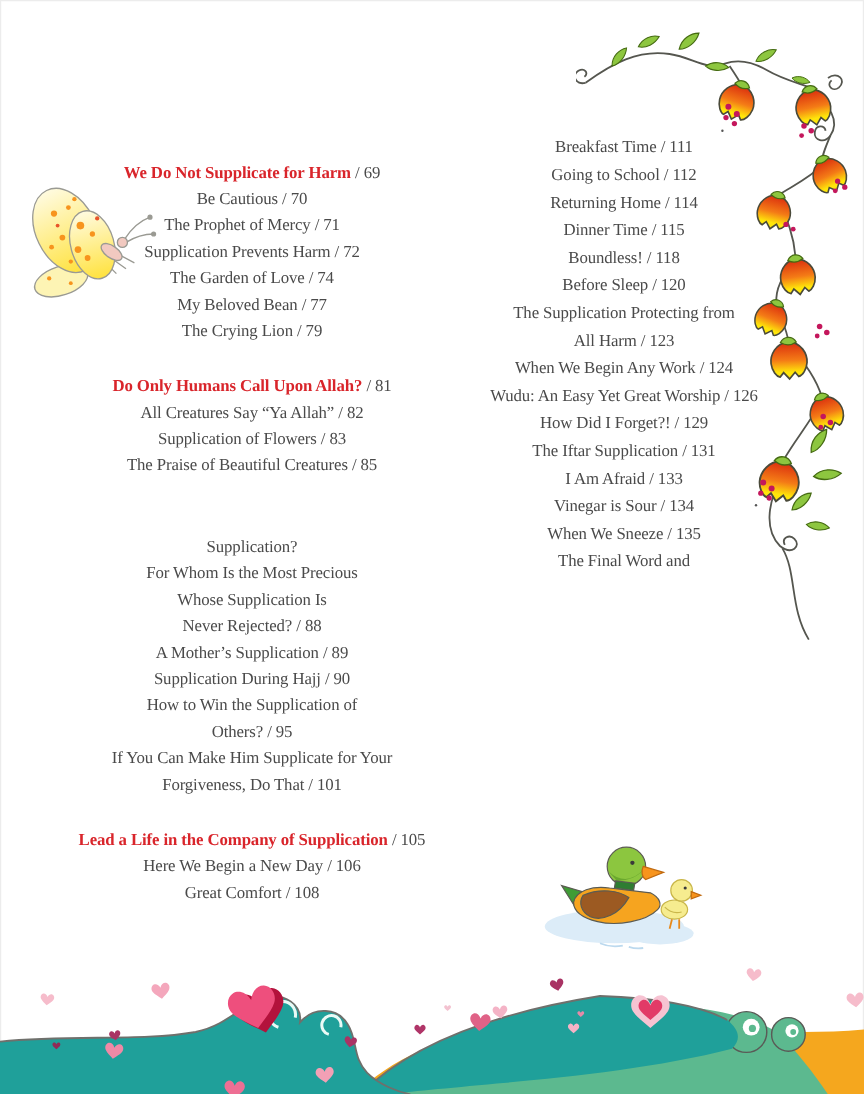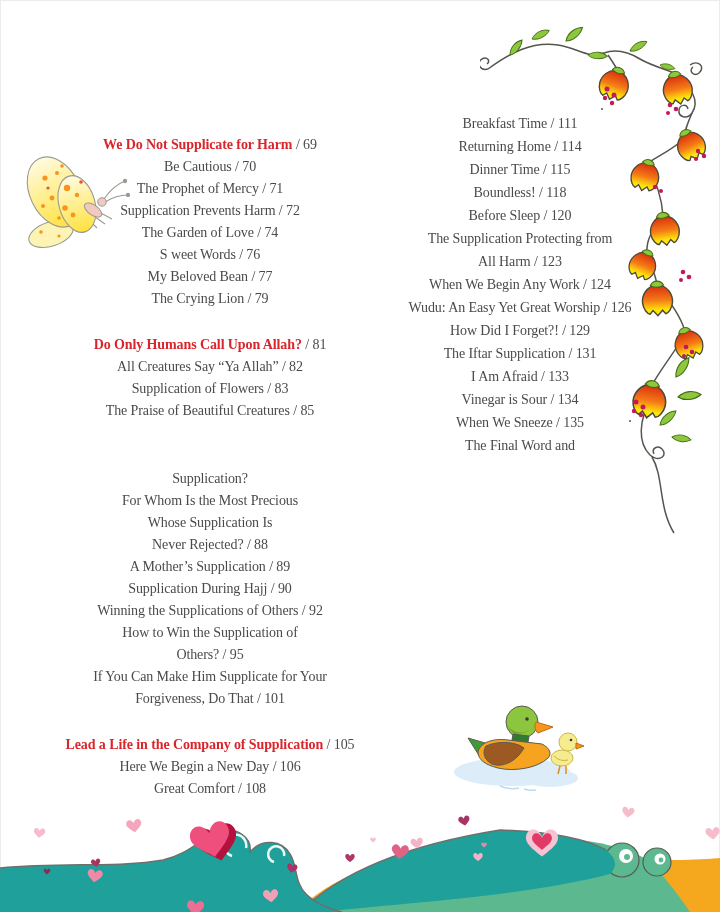--- a/index.html
+++ b/index.html
@@ -26,21 +26,20 @@
 <div class="page">
 
   <div class="col col-left">
     <div class="toc-section">
       <div class="heading"><span class="ttl">We Do Not Supplicate for Harm</span><span class="pg">/ 69</span></div>
       <div>
           <div class="entry">Be Cautious / 70</div>
           <div class="entry">The Prophet of Mercy / 71</div>
           <div class="entry">Supplication Prevents Harm / 72</div>
           <div class="entry">The Garden of Love / 74</div>
-          <div class="entry">S weet Words / 76</div>
           <div class="entry">My Beloved Bean / 77</div>
           <div class="entry">The Crying Lion / 79</div>
         </div>
     </div>
     <div class="toc-section">
       <div class="heading"><span class="ttl">Do Only Humans Call Upon Allah?</span><span class="pg">/ 81</span></div>
       <div>
           <div class="entry">All Creatures Say “Ya Allah” / 82</div>
           <div class="entry">Supplication of Flowers / 83</div>
           <div class="entry">The Praise of Beautiful Creatures / 85</div>
@@ -48,39 +47,39 @@
     </div>
     <div class="toc-section">
       <div class="heading"><span class="ttl"></span><span class="pg"></span></div>
       <div>
           <div class="entry">Supplication?</div>
           <div class="entry">For Whom Is the Most Precious</div>
           <div class="entry">Whose Supplication Is</div>
           <div class="entry">Never Rejected? / 88</div>
           <div class="entry">A Mother’s Supplication / 89</div>
           <div class="entry">Supplication During Hajj / 90</div>
-          <div class="entry">Winning the Supplications of Others / 92</div>
           <div class="entry">How to Win the Supplication of</div>
           <div class="entry">Others? / 95</div>
           <div class="entry">If You Can Make Him Supplicate for Your</div>
           <div class="entry">Forgiveness, Do That / 101</div>
         </div>
     </div>
     <div class="toc-section">
       <div class="heading"><span class="ttl">Lead a Life in the Company of Supplication</span><span class="pg">/ 105</span></div>
       <div>
           <div class="entry">Here We Begin a New Day / 106</div>
           <div class="entry">Great Comfort / 108</div>
         </div>
     </div>
   </div>
 
   <div class="col col-right">
 
   <div class="entry">Breakfast Time / 111</div>
+      <div class="entry">Going to School / 112</div>
       <div class="entry">Returning Home / 114</div>
       <div class="entry">Dinner Time / 115</div>
       <div class="entry">Boundless! / 118</div>
       <div class="entry">Before Sleep / 120</div>
       <div class="entry">The Supplication Protecting from</div>
       <div class="entry">All Harm / 123</div>
       <div class="entry">When We Begin Any Work / 124</div>
       <div class="entry">Wudu: An Easy Yet Great Worship / 126</div>
       <div class="entry">How Did I Forget?! / 129</div>
       <div class="entry">The Iftar Supplication / 131</div>

